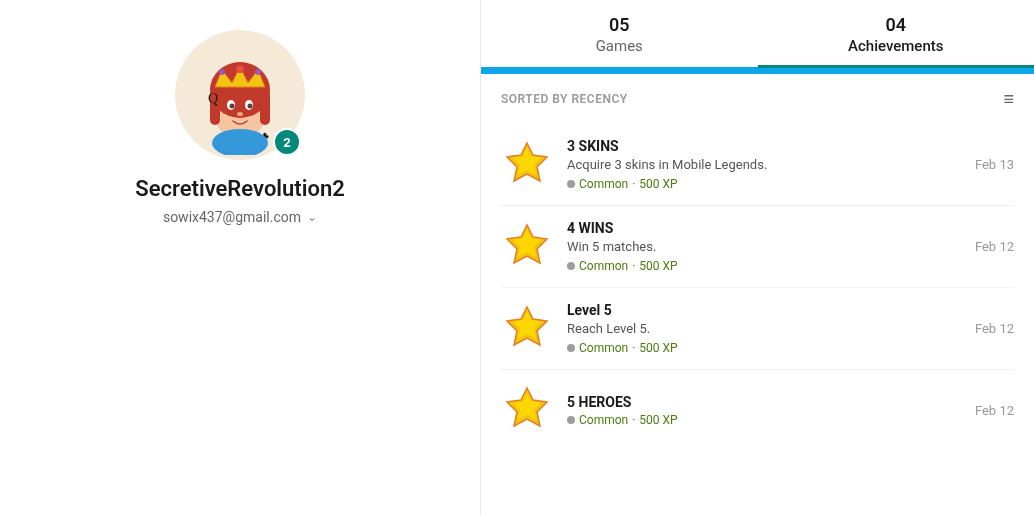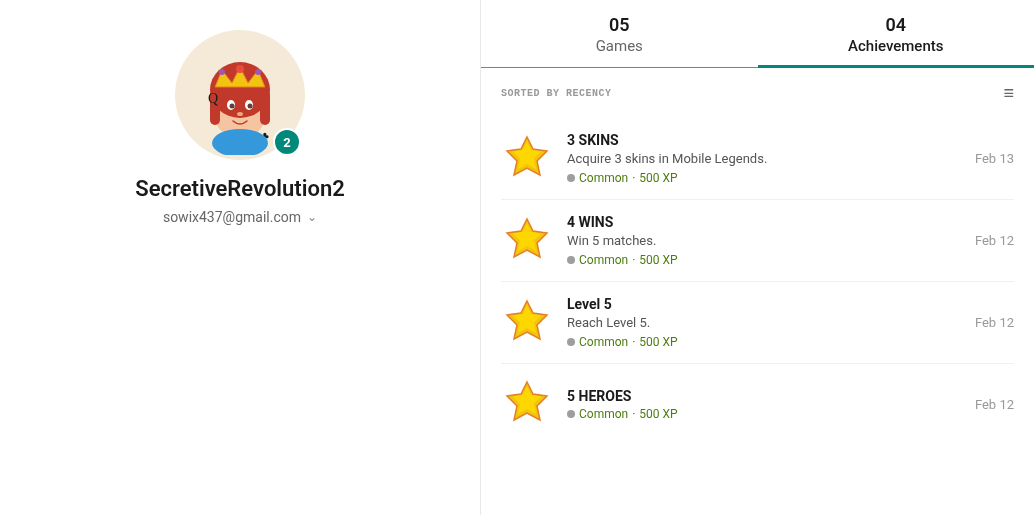--- a/index.html
+++ b/index.html
@@ -86,21 +86,21 @@
     .right-panel {
       flex: 1;
       display: flex;
       flex-direction: column;
       border-left: 1px solid #e8e8e8;
     }
 
     
     .tabs {
       display: flex;
-      border-bottom: 1px solid #0ea5e9;
+      border-bottom: 7px solid #0ea5e9;
     }
 
     .tab {
       flex: 1;
       text-align: center;
       padding: 14px 0 12px;
       cursor: pointer;
       position: relative;
     }
 
@@ -135,25 +135,24 @@
 
     
     .achievements-header {
       display: flex;
       align-items: center;
       justify-content: space-between;
       padding: 14px 20px;
     }
 
     .sorted-by {
-      font-size: 10px;
+      font-size: 12px;
       font-weight: 600;
       color: #999;
       letter-spacing: 0.5px;
-      font-family: Liberation Mono, monospace;
     }
 
     .sort-icon {
       color: #666;
       font-size: 18px;
       cursor: pointer;
     }
 
     .achievements-list {
       flex: 1;

